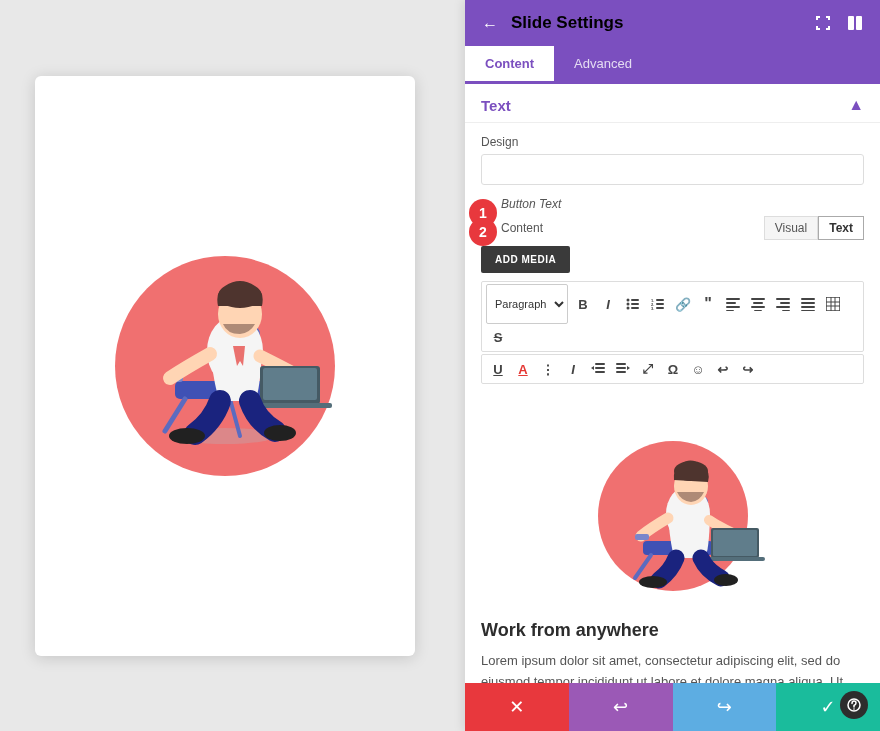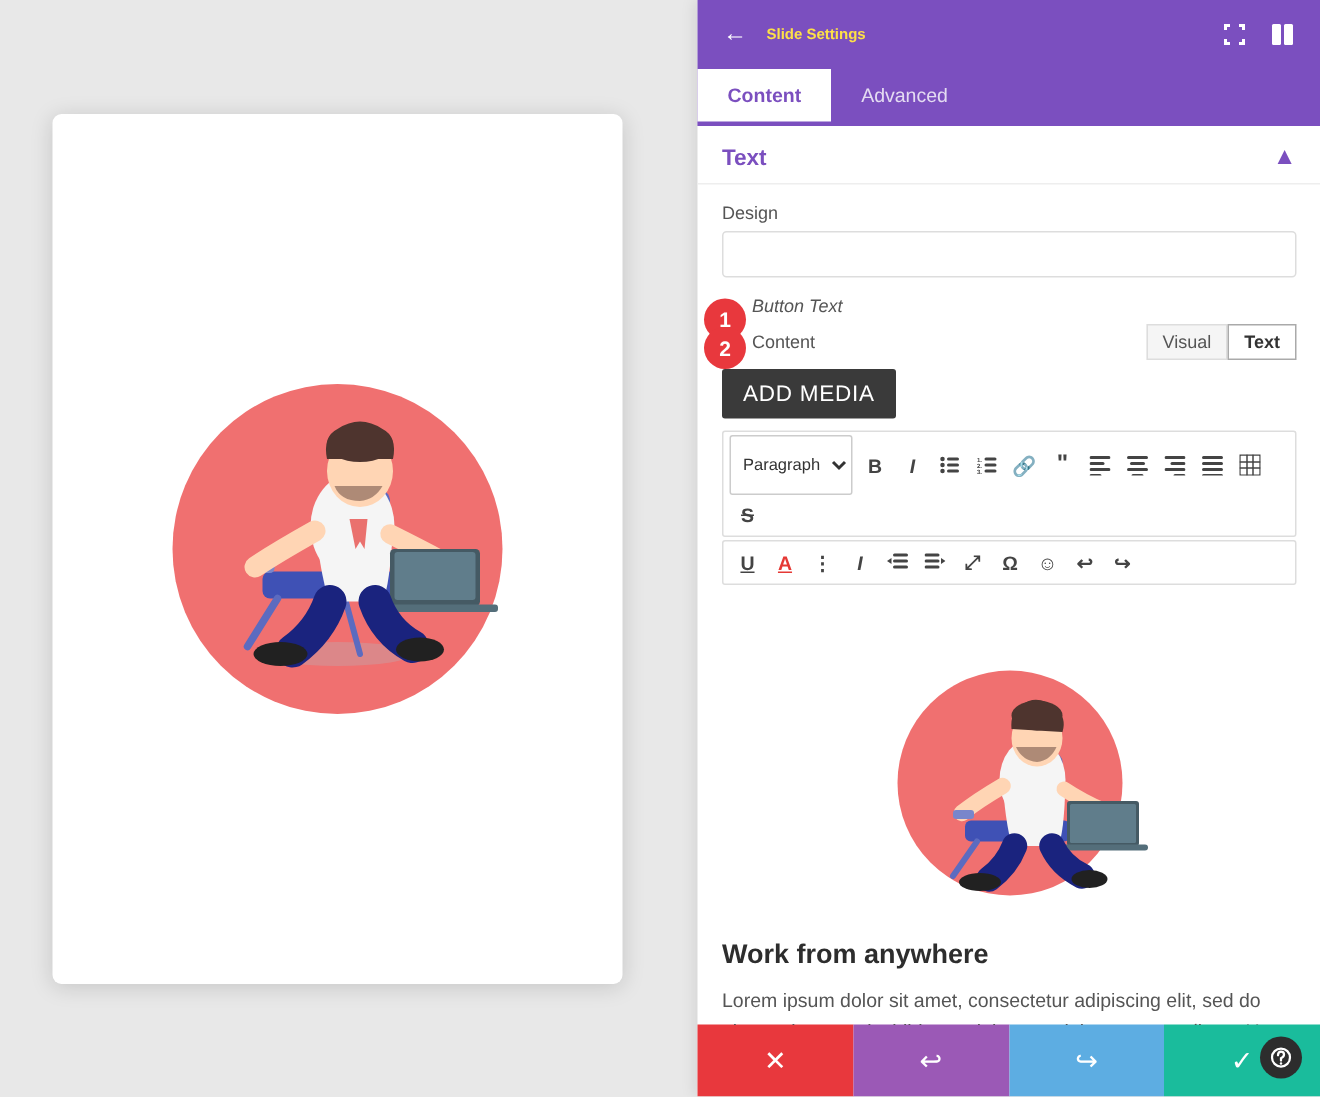--- a/index.html
+++ b/index.html
@@ -82,24 +82,24 @@
       width: 22px;
       height: 22px;
       cursor: pointer;
       margin-right: 10px;
       display: flex;
       align-items: center;
       justify-content: center;
     }
 
     .panel-header-title {
-      font-size: 10px;
+      font-size: 17px;
       font-weight: 600;
       flex: 1;
-      color: #fde047;
+      color: #000000;
     }
 
     .panel-header-icons {
       display: flex;
       gap: 10px;
     }
 
     .panel-header-icon {
       width: 22px;
       height: 22px;
@@ -194,22 +194,22 @@
 
     .field-input.has-value {
       color: #555;
     }
 
     .add-media-btn {
       background: #3a3a3a;
       color: #fff;
       border: none;
       padding: 8px 14px;
-      font-size: 15px;
-      font-weight: 400;
+      font-size: 10px;
+      font-weight: 700;
       letter-spacing: 0.5px;
       border-radius: 2px;
       cursor: pointer;
       margin-bottom: 8px;
       text-transform: uppercase;
     }
 
     .visual-text-toggle {
       display: flex;
       margin-left: auto;

